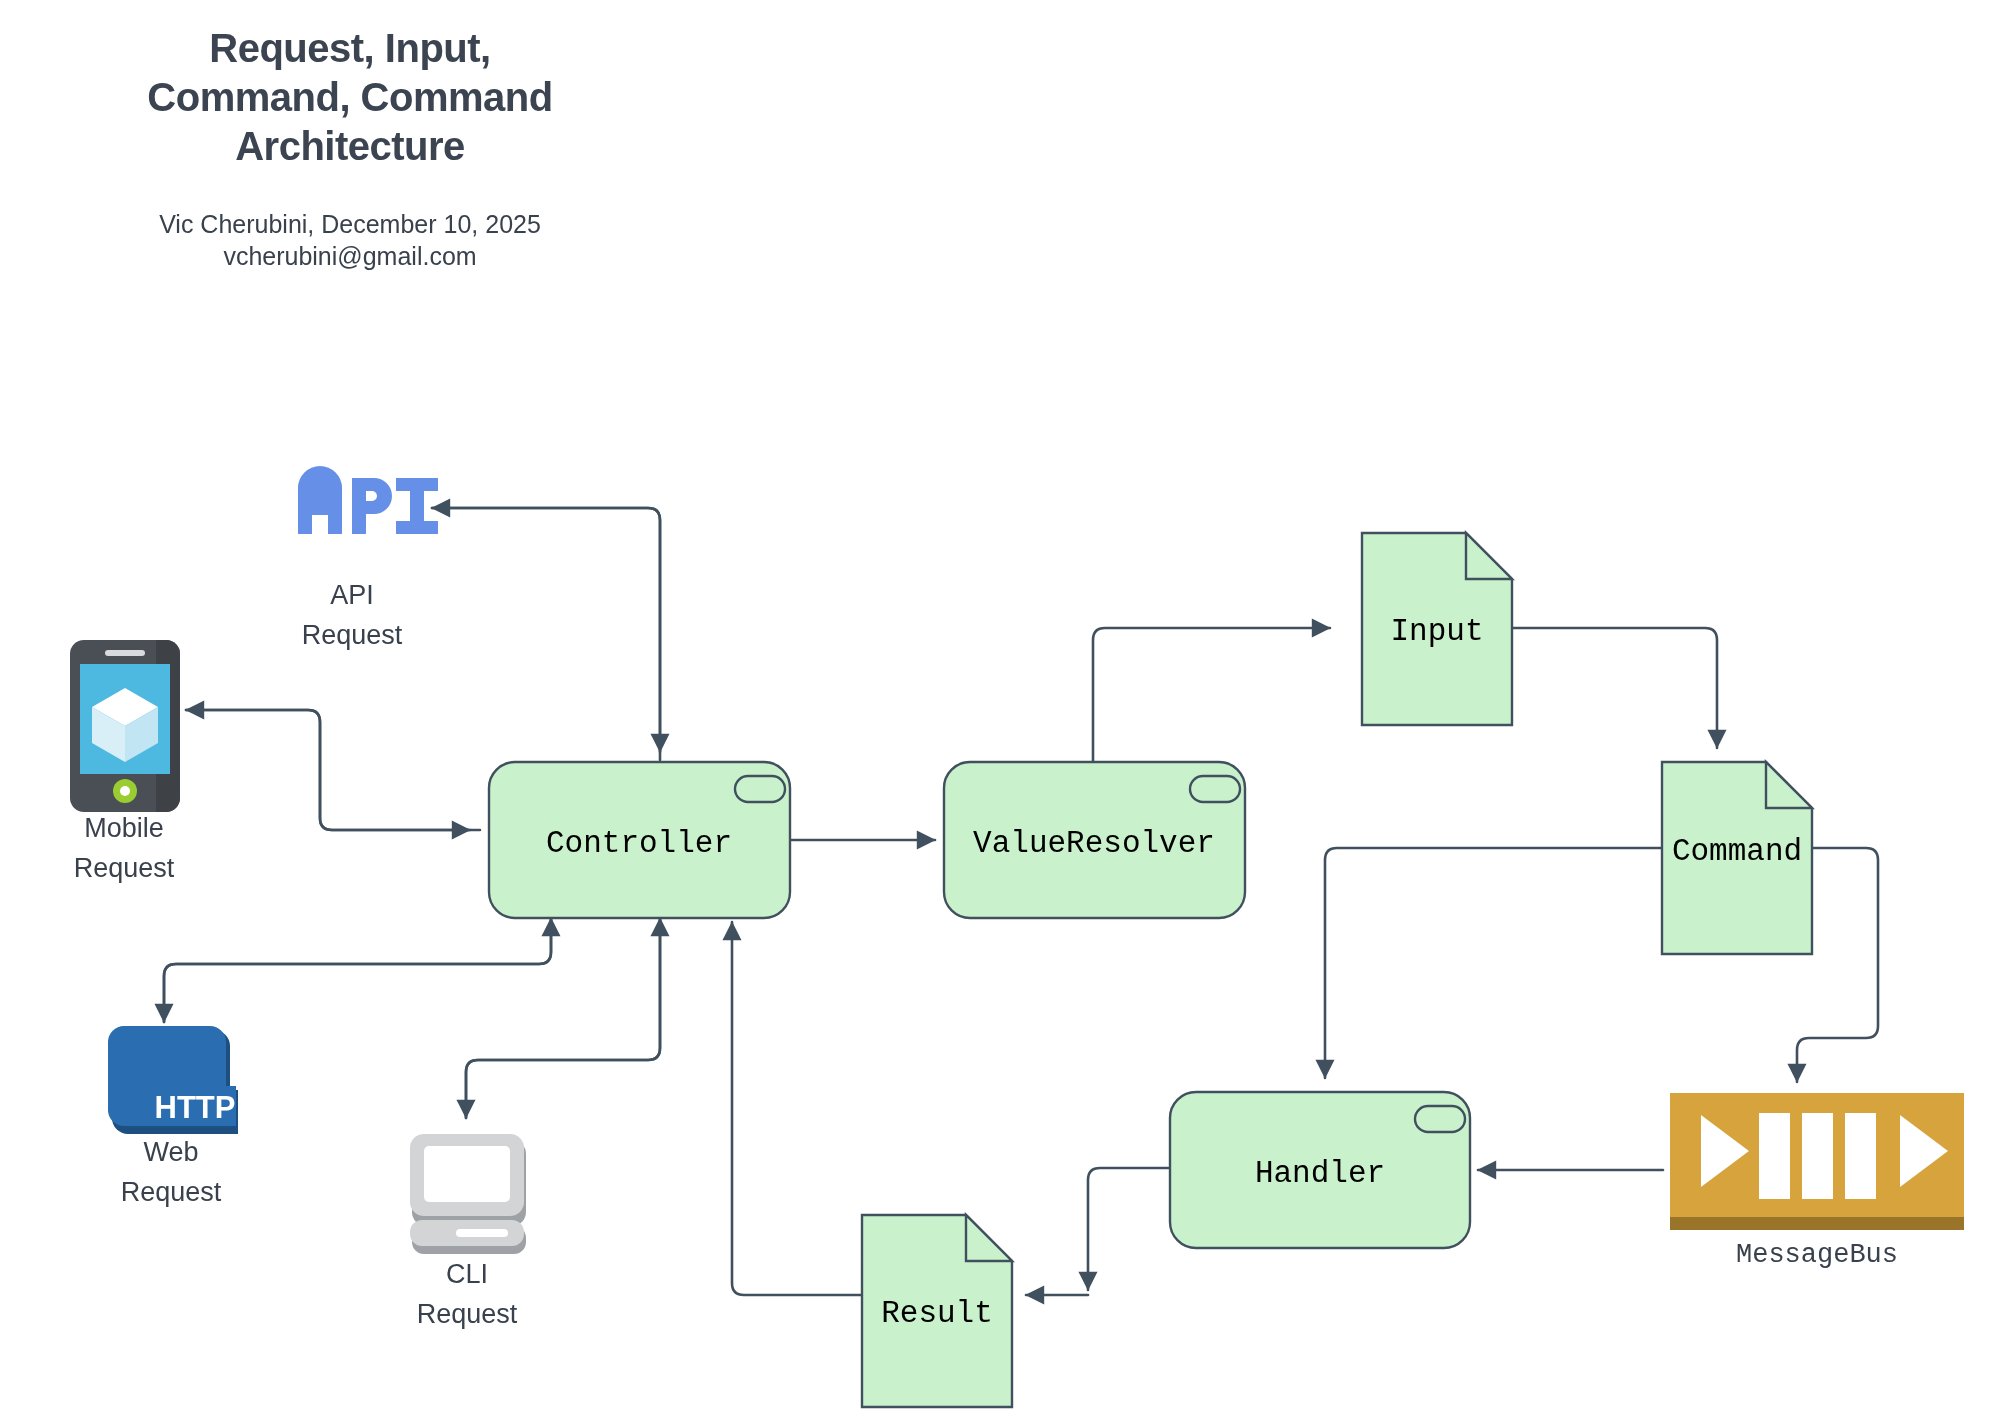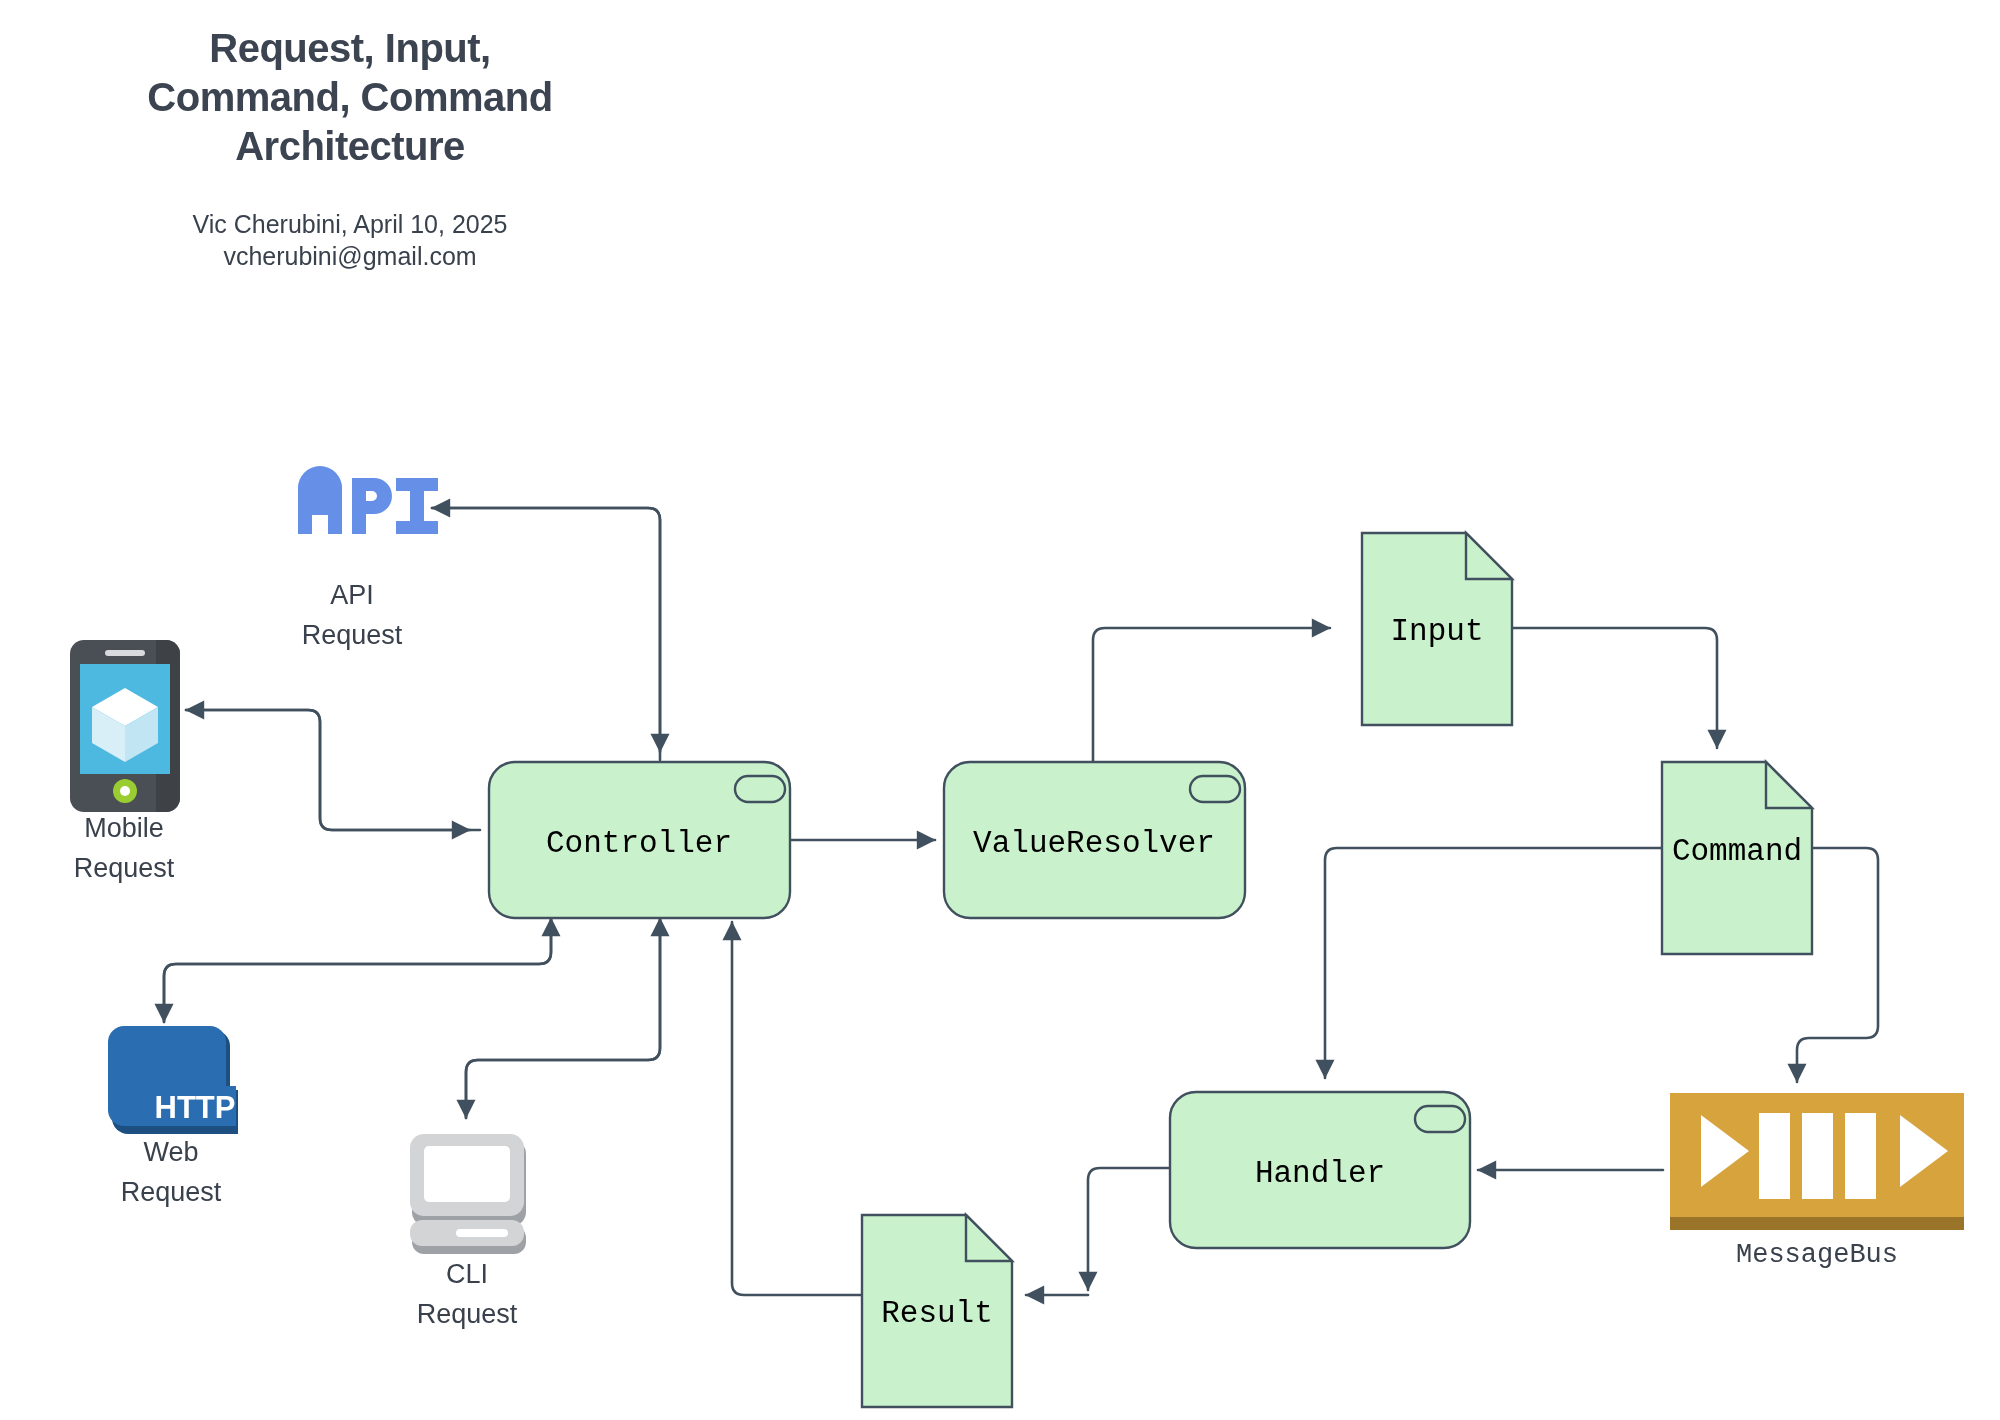--- a/index.html
+++ b/index.html
@@ -86,21 +86,21 @@
 
 <div id="page">
 
   <div class="title-block">
     <div class="doc-title">
       <span>Request, Input,</span><br>
       <span>Command, Command</span><br>
       <span>Architecture</span>
     </div>
     <div class="doc-byline">
-      <span class="byline-line">Vic Cherubini, April 10, 2025</span>
+      <span class="byline-line">Vic Cherubini, December 10, 2025</span>
       <span class="byline-line">vcherubini@gmail.com</span>
     </div>
   </div>
 
   <svg class="diagram" viewBox="0 0 2000 1420">
     <defs>
       <marker id="arw" viewBox="0 0 12 12" refX="11" refY="6" markerWidth="8" markerHeight="8" orient="auto-start-reverse">
         <path d="M0.5,0.5 L11.5,6 L0.5,11.5 z" class="arrowhead"></path>
       </marker>
       <linearGradient id="cubeTop" x1="0" y1="0" x2="1" y2="1">

